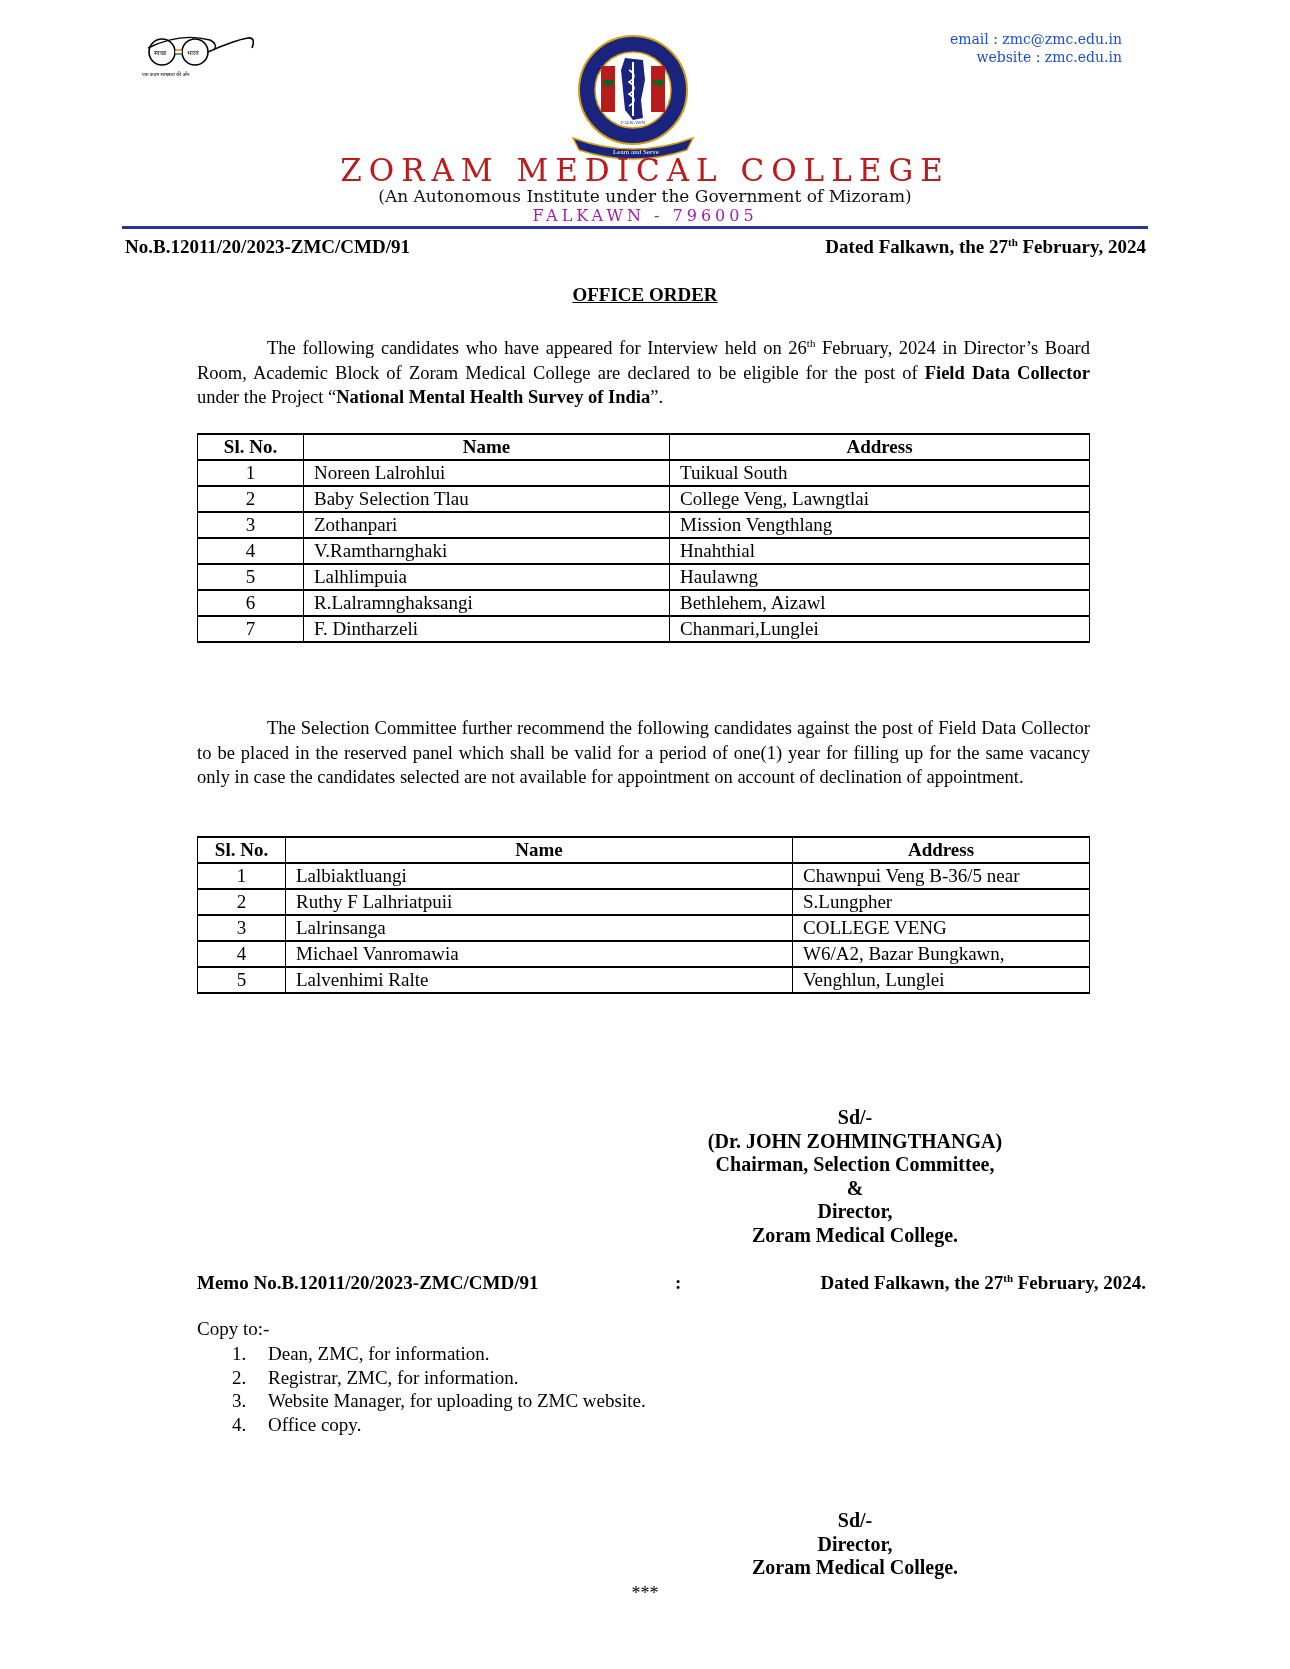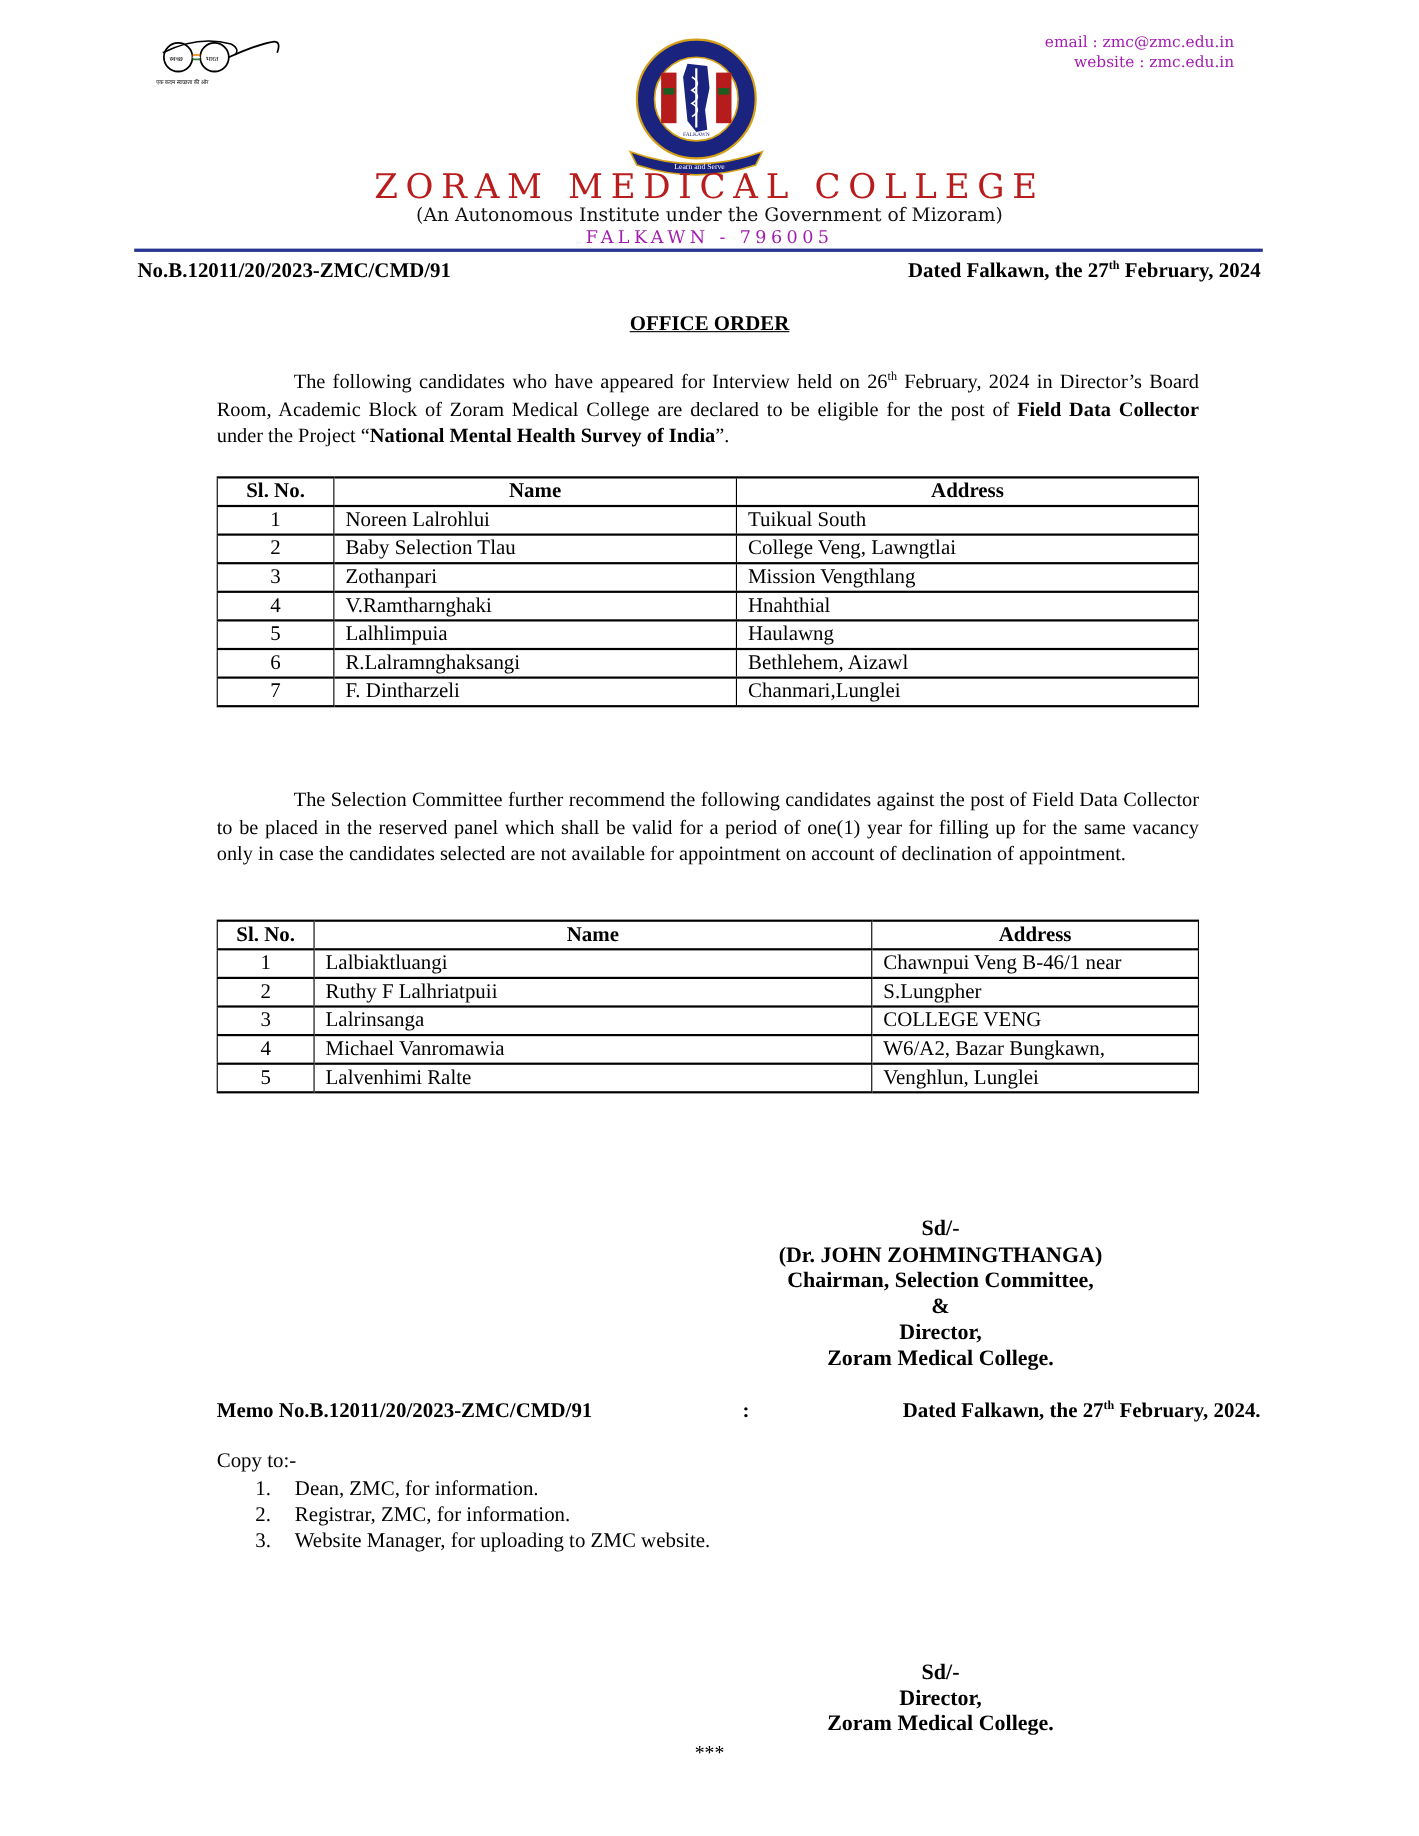--- a/index.html
+++ b/index.html
@@ -2,21 +2,21 @@
 <html><head>
 <meta charset="utf-8">
 <style>
   html, body { margin:0; padding:0; background:#ffffff; }
   body { width:1290px; height:1669px; position:relative; overflow:hidden;
          font-family:"Liberation Serif", "DejaVu Serif", serif; color:#000; }
   .abs { position:absolute; }
 
   
   .swachh { left:140px; top:34px; width:130px; height:50px; }
-  .contact { right:168px; top:30px; text-align:right; color:#a21caf;
+  .contact { right:168px; top:30px; text-align:right; color:#1d4ed8;
              font-family:"DejaVu Serif", serif; font-size:14px; line-height:18px; }
   .logo { left:563px; top:30px; width:140px; height:130px; }
   .college-name { left:0; width:1290px; top:152px; text-align:center; color:#b91c1c;
              font-family:"DejaVu Serif", serif; font-size:31px; letter-spacing:7px; font-weight:normal; }
   .college-sub { left:0; width:1290px; top:186px; text-align:center; color:#111;
              font-family:"DejaVu Serif", serif; font-size:17px; }
   .college-place { left:0; width:1290px; top:206px; text-align:center; color:#a21caf;
              font-family:"DejaVu Serif", serif; font-size:16px; letter-spacing:4px; }
   .rule { left:122px; top:226px; width:1026px; height:3px; background:#283593; }
 
@@ -172,21 +172,21 @@
     <tr>
       <th>Sl. No.</th>
       <th>Name</th>
       <th>Address</th>
     </tr>
   </thead>
   <tbody id="t2body">
       <tr>
         <td class="num">1</td>
         <td>Lalbiaktluangi</td>
-        <td>Chawnpui Veng B-46/1 near</td>
+        <td>Chawnpui Veng B-36/5 near</td>
       </tr>
       <tr>
         <td class="num">2</td>
         <td>Ruthy F Lalhriatpuii</td>
         <td>S.Lungpher</td>
       </tr>
       <tr>
         <td class="num">3</td>
         <td>Lalrinsanga</td>
         <td>COLLEGE VENG</td>
@@ -215,20 +215,21 @@
 
 <div class="abs memo">Memo No.B.12011/20/2023-ZMC/CMD/91</div>
 <div class="abs memo-colon">:</div>
 <div class="abs memo-dated"><span>Dated Falkawn, the 27</span><sup>th</sup><span> February, 2024.</span></div>
 
 <div class="abs copyto">Copy to:-</div>
 <ul class="abs copylist">
   <li><span class="n">1.</span><span>Dean, ZMC, for information.</span></li>
   <li><span class="n">2.</span><span>Registrar, ZMC, for information.</span></li>
   <li><span class="n">3.</span><span>Website Manager, for uploading to ZMC website.</span></li>
+  <li><span class="n">4.</span><span>Office copy.</span></li>
 </ul>
 
 <div class="abs sig sig2">
   <div>Sd/-</div>
   <div>Director,</div>
   <div>Zoram Medical College.</div>
 </div>
 
 <div class="abs stars">***</div>
 

